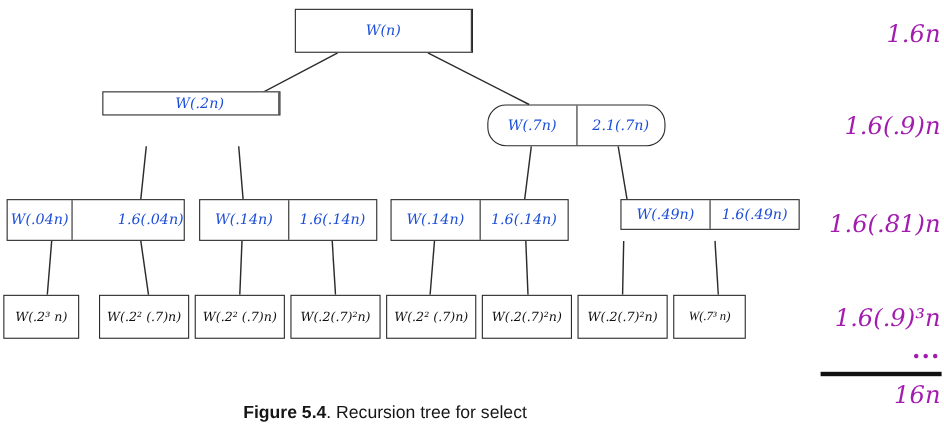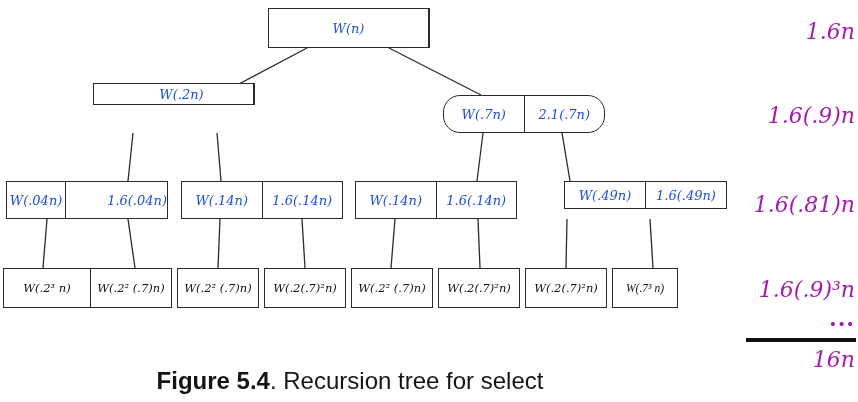--- a/index.html
+++ b/index.html
@@ -62,21 +62,21 @@
     height: 4px;
     background: #111;
   }
   .caption {
     position: absolute;
     left: 0;
     top: 367px;
     width: 700px;
     text-align: center;
     font-family: "Liberation Sans", sans-serif;
-    font-size: 24px;
+    font-size: 16px;
     color: #151515;
     white-space: nowrap;
   }
   .caption .capbold { font-weight: bold; }
 </style>
 </head>
 <body>
 
 <div class="canvas">
 
@@ -121,21 +121,21 @@
   </div>
   <div class="node" style="left:355px; top:181px; width:162px; height:38px;">
     <div class="cell divided">W(.14n)</div>
     <div class="cell">1.6(.14n)</div>
   </div>
   <div class="node" style="left:529px; top:181px; width:163px; height:28px;margin-left:35px;">
     <div class="cell divided">W(.49n)</div>
     <div class="cell">1.6(.49n)</div>
   </div>
 
-  <div class="node leaf" style="left:3px;   top:268px; width:88px; height:40px;">
+  <div class="node leaf" style="left:3px;   top:268px; width:69px; height:40px;">
       <span>W(.2³ n)</span>
     </div>
   <div class="node leaf" style="left:90px;  top:268px; width:82px; height:40px;">
       <span>W(.2² (.7)n)</span>
     </div>
   <div class="node leaf" style="left:177px; top:268px; width:82px; height:40px;">
       <span>W(.2² (.7)n)</span>
     </div>
   <div class="node leaf" style="left:264px; top:268px; width:82px; height:40px;">
       <span>W(.2(.7)²n)</span>

